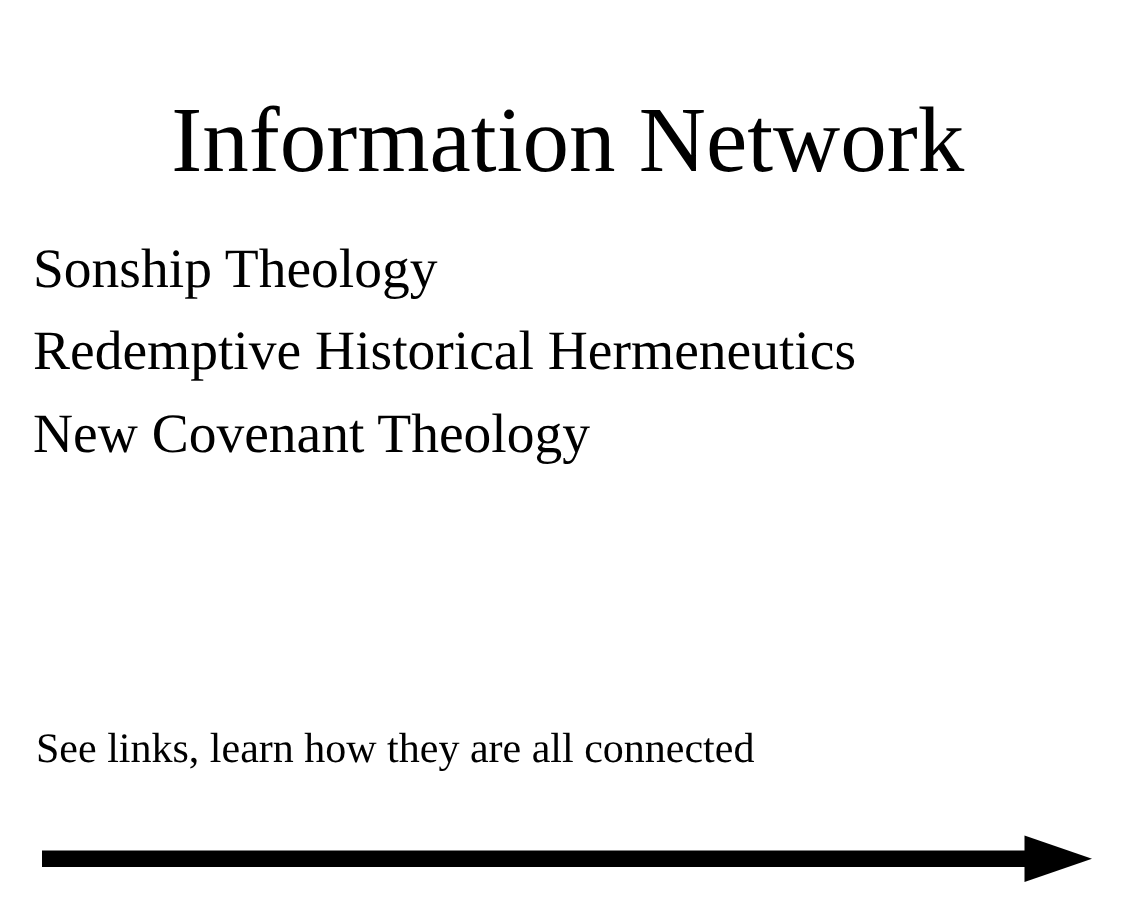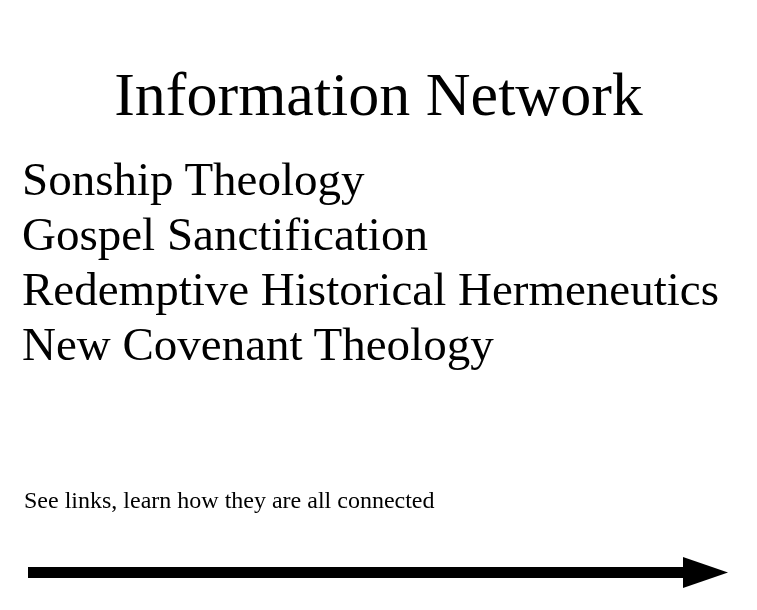--- a/index.html
+++ b/index.html
@@ -34,29 +34,29 @@
   .bullet-list {
     position: absolute;
     left: 22px;
     top: 152px;
     width: 720px;
     margin: 0;
     padding: 0;
     list-style: none;
   }
   .bullet-list li {
-    font-size: 47px;
+    font-size: 37px;
     line-height: 55px;
     white-space: nowrap;
   }
   .note-line {
     position: absolute;
     left: 24px;
     top: 481px;
-    font-size: 24px;
+    font-size: 28px;
     line-height: 38px;
     white-space: nowrap;
   }
   .arrow-wrap {
     position: absolute;
     left: 28px;
     top: 556px;
     width: 700px;
     height: 36px;
   }
@@ -66,21 +66,20 @@
 </style>
 </head>
 <body>
 
 <div class="slide">
 
   <h1 class="slide-title">Information Network</h1>
 
   <ul class="bullet-list">
     <li>Sonship Theology</li>
-    <li>Gospel Sanctification</li>
     <li>Redemptive Historical Hermeneutics</li>
     <li>New Covenant Theology</li>
   </ul>
 
   <div class="note-line">See links, learn how they are all connected</div>
 
   <div class="arrow-wrap">
     <svg width="700" height="36" viewBox="0 0 700 36" aria-hidden="true">
       <rect x="0" y="11" width="660" height="11" fill="#000000"></rect>
       <polygon points="655,1 700,16.5 655,32" fill="#000000"></polygon>

